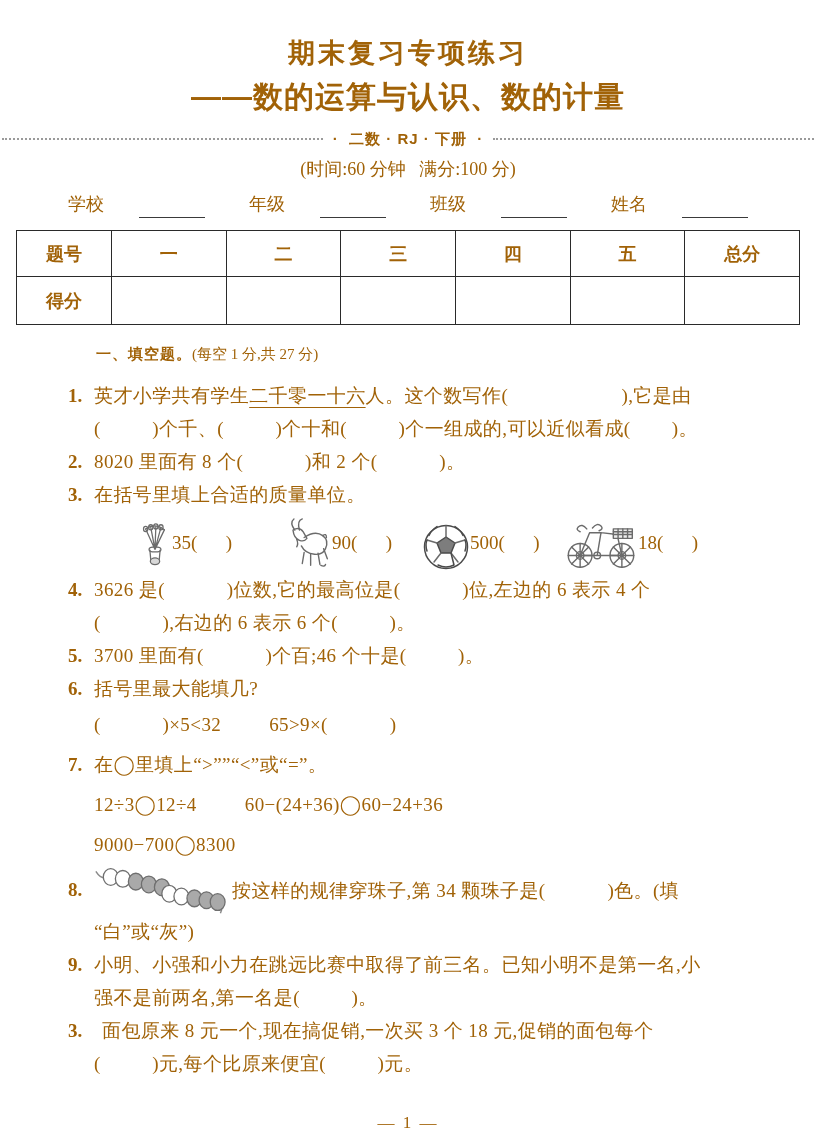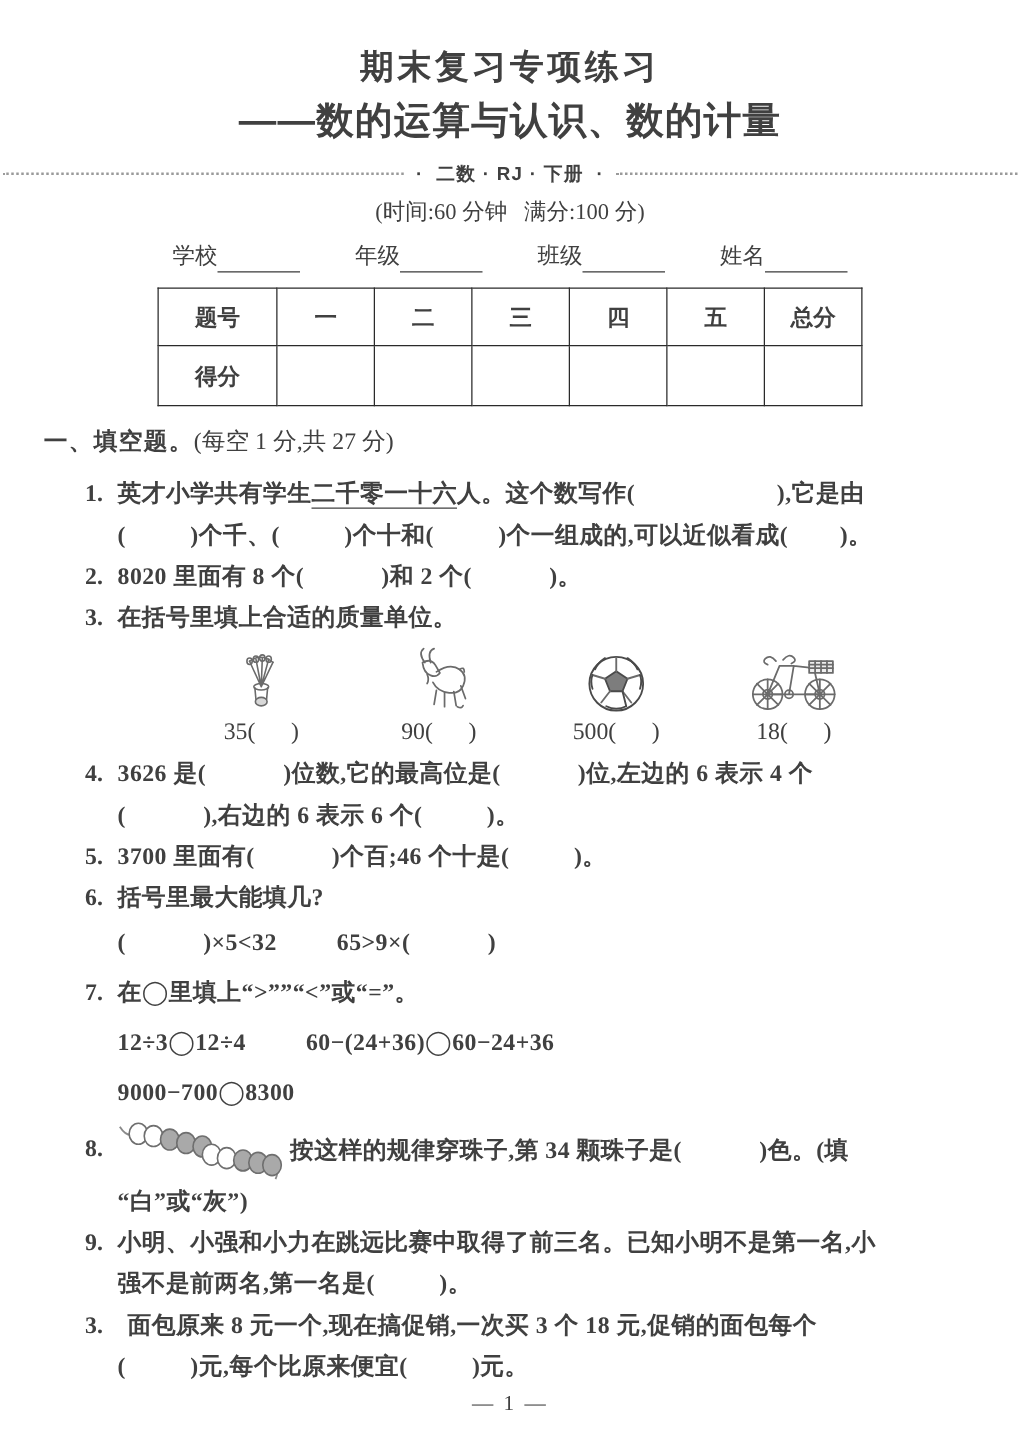--- a/index.html
+++ b/index.html
@@ -1,47 +1,47 @@
 <!DOCTYPE html>
 <html><head>
 <meta charset="utf-8">
 <style>
   html,body{margin:0;padding:0;background:#e8e8e8;}
   .sheet{
     position:relative;width:816px;height:1145px;margin:0 auto;background:#ffffff;
-    font-family:"Liberation Serif","DejaVu Serif",serif;color:#404040;overflow:hidden;
+    font-family:"Liberation Serif","DejaVu Serif",serif;color:#a16207;overflow:hidden;
   }
   .hd{font-family:"Liberation Sans","DejaVu Sans",sans-serif;}
   .title1{margin-top:34px;text-align:center;font-weight:bold;font-size:27px;line-height:38px;letter-spacing:3px;}
   .title2{margin-top:4px;text-align:center;font-weight:bold;font-size:30px;line-height:42px;letter-spacing:1px;}
   .edition{margin-top:10px;height:22px;display:flex;align-items:center;padding:0 2px;}
   .dotline{flex:1;border-top:2px dotted #9a9a9a;height:0;}
   .edition-label{font-weight:bold;font-size:15px;letter-spacing:1px;padding:0 10px;white-space:pre;}
   .meta{margin-top:6px;text-align:center;font-size:18px;line-height:26px;white-space:pre;}
   .students{margin-top:8px;display:flex;justify-content:center;gap:44px;font-size:18px;line-height:28px;}
-  .students .fld{display:flex;align-items:flex-end;}
+  .students .fld{display:flex;align-items:flex-end;gap:35px;}
   .blankline{display:inline-block;width:66px;border-bottom:1.5px solid #3a3a3a;height:20px;}
-  table.score{margin:12px auto 0;border-collapse:collapse;width:564px;table-layout:fixed;}
+  table.score{margin:12px auto 0;border-collapse:collapse;width:784px;table-layout:fixed;}
   table.score td{border:1.5px solid #2a2a2a;text-align:center;font-size:18px;font-weight:bold;
     font-family:"Liberation Sans","DejaVu Sans",sans-serif;}
   table.score tr:first-child td{height:43px;}
   table.score tr:last-child td{height:45px;}
   table.score td.c0{width:92px;}
-  .section{margin:14px 0 0 35px;line-height:30px;font-size:19px;}
+  .section{margin:14px 0 0 96px;line-height:30px;font-size:15px;}
   .section .bold{font-weight:bold;font-family:"Liberation Sans","DejaVu Sans",sans-serif;letter-spacing:1px;}
   .qarea{margin:10px 70px 0 68px;font-size:19px;}
   .qline{line-height:33px;display:flex;align-items:baseline;}
   .qno{font-weight:bold;flex:0 0 26px;white-space:pre;}
   .qno.wide{flex:0 0 34px;}
-  .qtext{white-space:pre-wrap;letter-spacing:0.4px;font-weight:bold;}
+  .qtext{white-space:pre-wrap;letter-spacing:0.4px;}
   .cont{padding-left:26px;}
   .row-flex{display:flex;gap:62px;padding-left:26px;line-height:33px;}
   .row-flex.tall{line-height:40px;gap:48px;}
   .figures{display:flex;padding:4px 40px 2px 70px;}
-  .figure{flex:1;display:flex;flex-direction:column;align-items:center;}
+  .figure{flex:1;display:flex;flex-direction:row;align-items:center;}
   .figure .icon{height:56px;display:flex;align-items:flex-end;justify-content:center;}
   .figure .flabel{line-height:30px;white-space:pre;}
   .beadline{display:flex;align-items:center;line-height:48px;}
   .beadline .qtext{line-height:33px;text-align:right;}
   .beads-svg{margin:0 6px 0 0;flex:0 0 auto;}
   svg.lineart{stroke:#6b6b6b;fill:none;stroke-width:1.5;stroke-linecap:round;stroke-linejoin:round;}
   .pagenum{position:absolute;left:0;bottom:12px;width:100%;text-align:center;font-size:17px;letter-spacing:2px;}
 </style>
 </head>
 <body>

